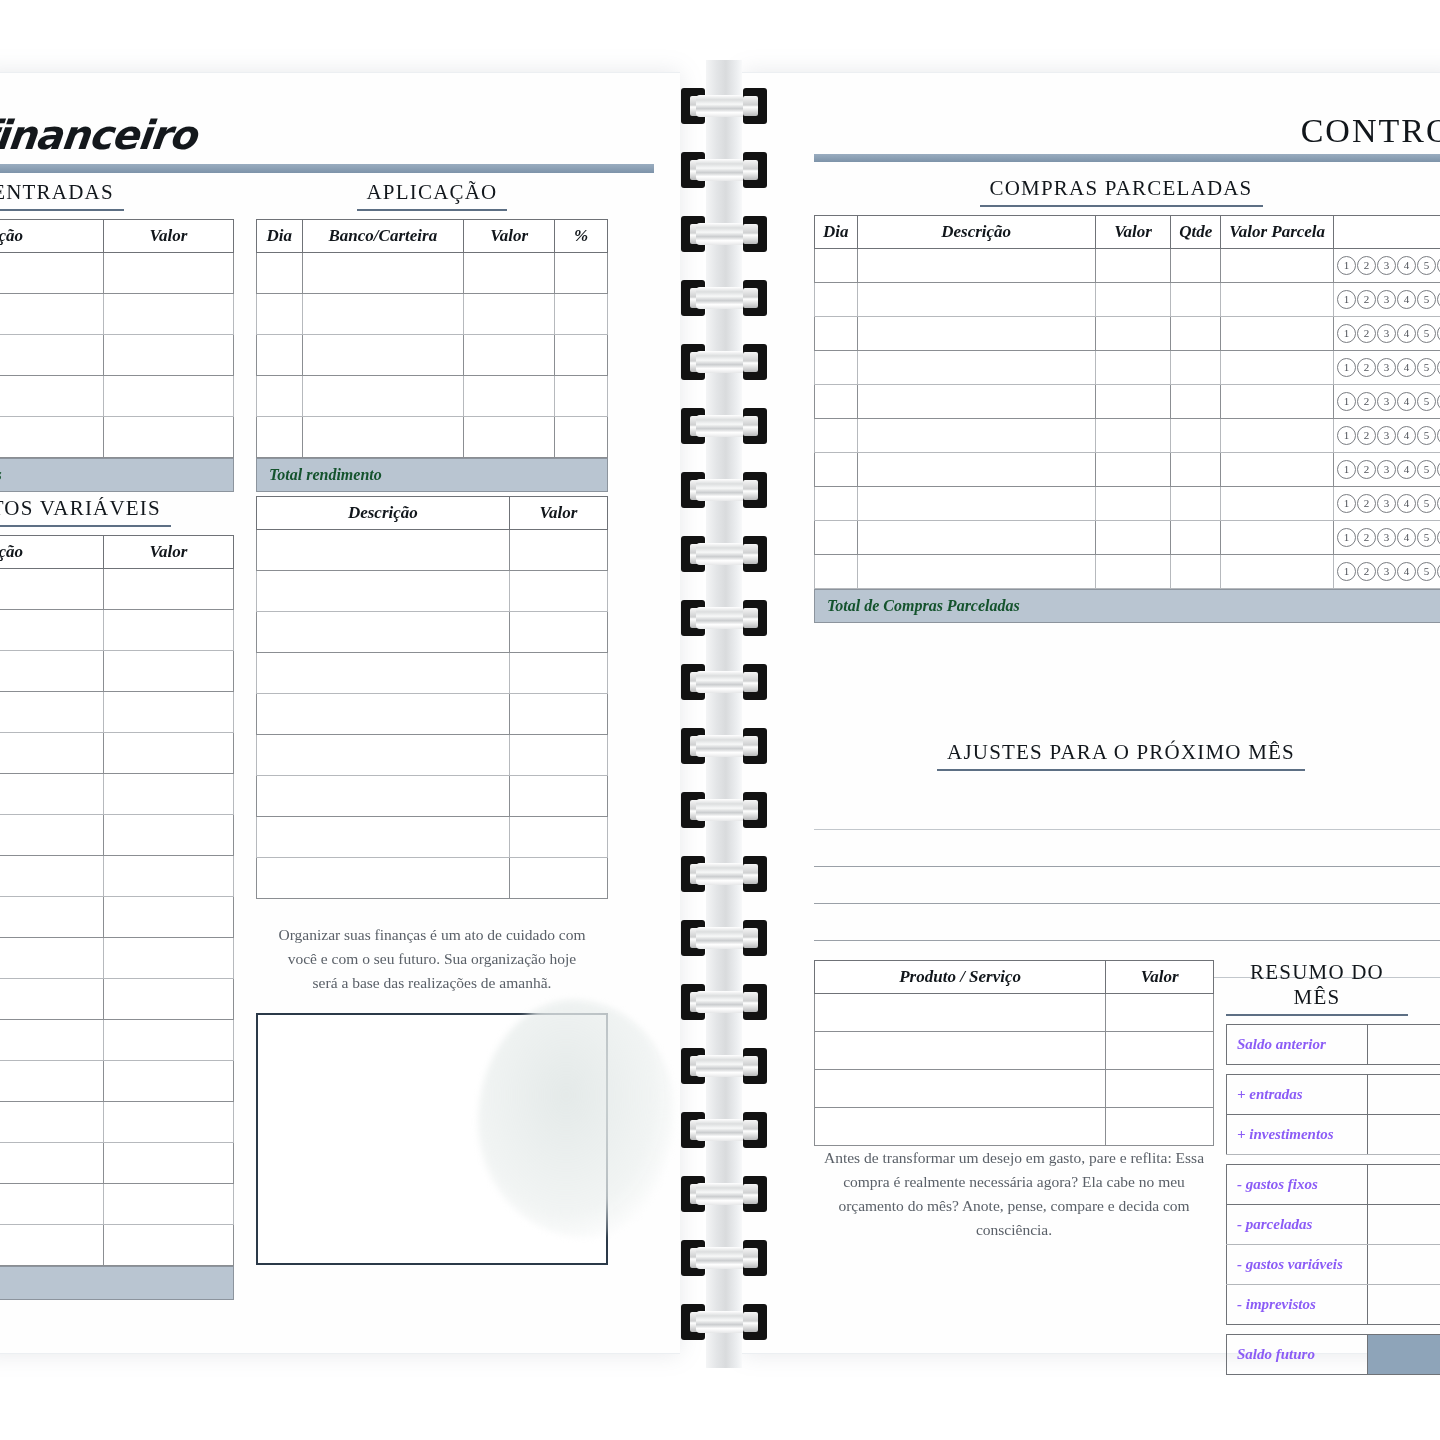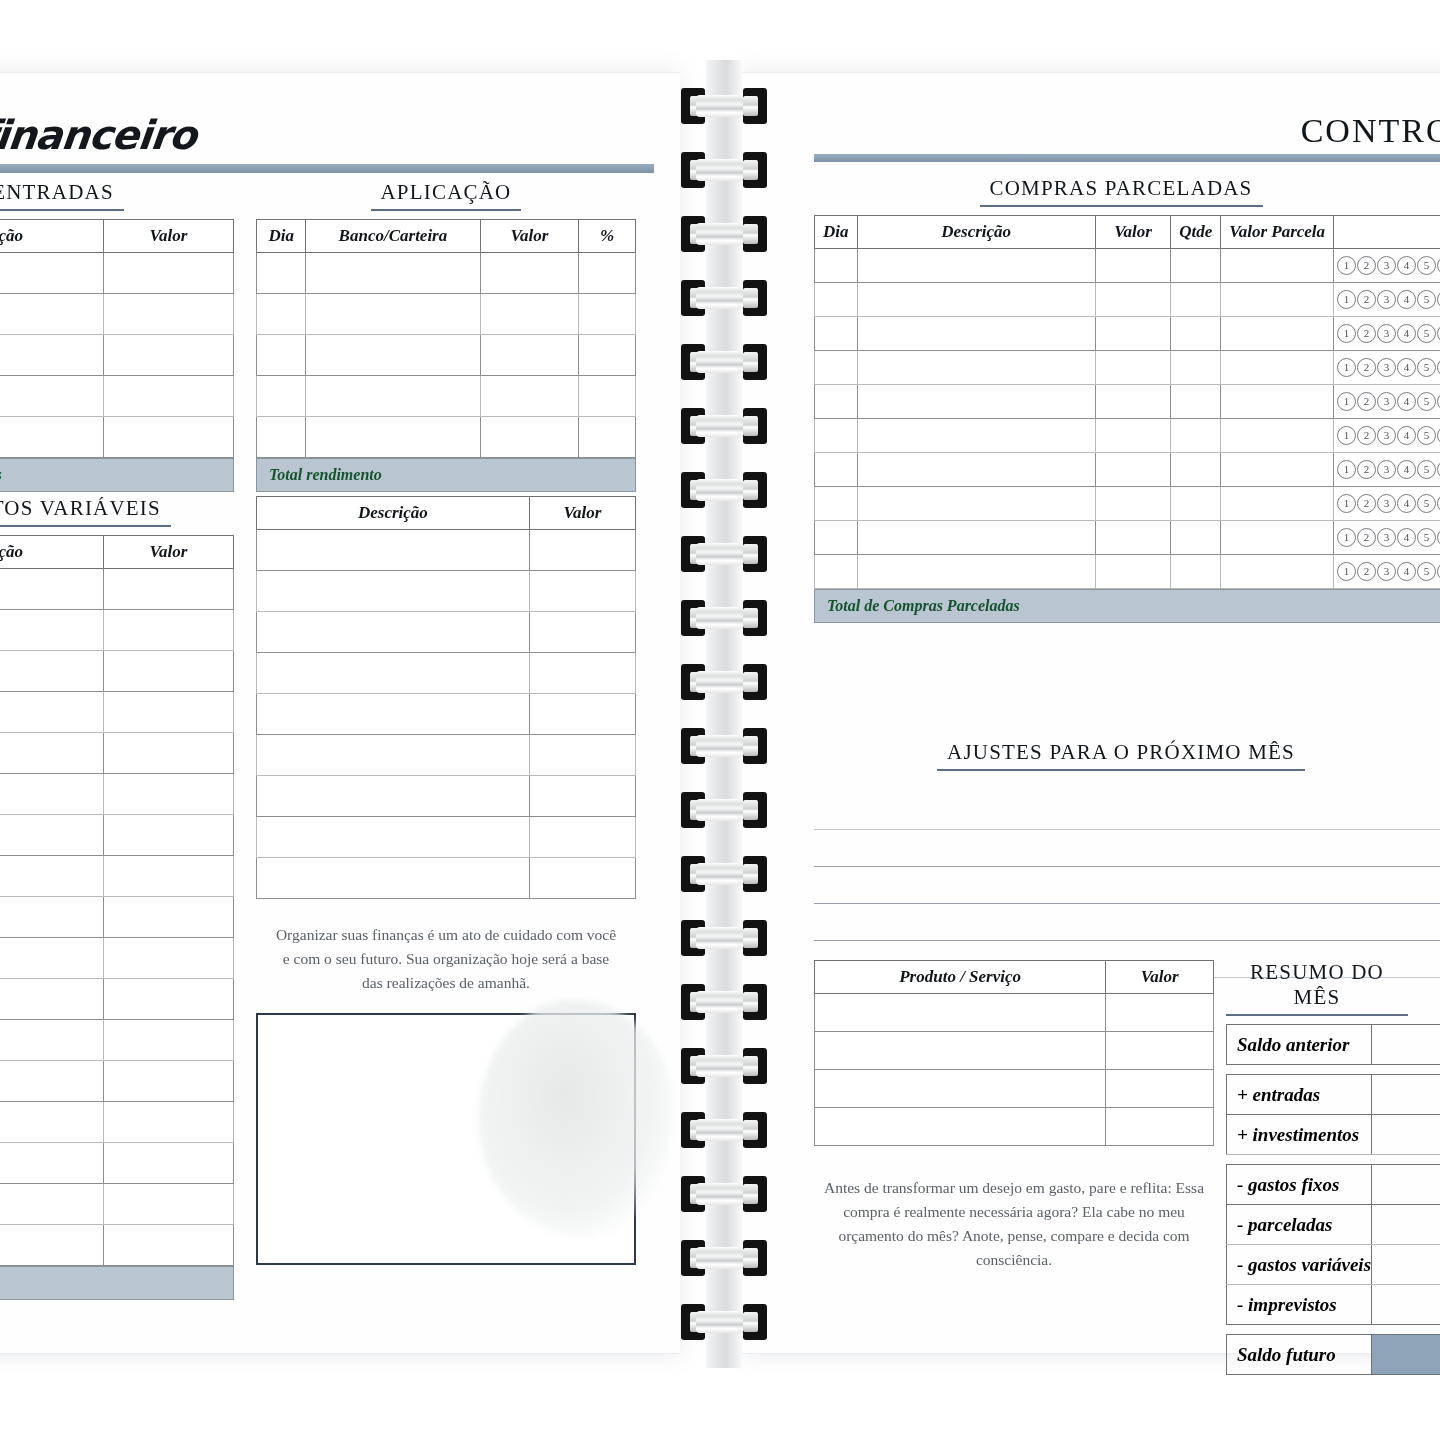--- a/index.html
+++ b/index.html
@@ -93,21 +93,21 @@
   .total-bar.split { display:flex; }
   .total-bar .lbl { flex:1; }
 
   .note {
     font-size:15.5px; line-height:1.55; color:#5a6068; text-align:center;
     font-family:"Liberation Serif", serif;
   }
 
   
   .l-col-a { position:absolute; left:-110px; width:362px; }
-  .l-col-b { position:absolute; left:274px; width:380px; }
+  .l-col-b { position:absolute; left:274px; width:352px; }
 
   .frame-box {
     border:2px solid #2b3948; background:#fff;
   }
 
   
   .parc { display:flex; gap:1px; align-items:center; padding-left:3px; }
   .parc span {
     width:19px; height:19px; border:1.1px solid #7a7d82; border-radius:50%;
     font-size:11px; line-height:17px; text-align:center; color:#4e5259;
@@ -116,21 +116,21 @@
 
   
   .lines { }
   .lines div { height:37px; border-bottom:1.4px solid #9aa0a7; }
   .lines div.light { border-bottom-color:#c2c7cc; }
 
   
   table.resumo { border-collapse:collapse; width:100%; }
   table.resumo td {
     border:1.4px solid #6f7277; height:40px;
-    font-size:19px; font-style:italic; font-weight:700; color:#000000;
+    font-size:15px; font-style:italic; font-weight:700; color:#8b5cf6;
     padding-left:10px; font-family:"Liberation Serif", serif; white-space:nowrap;
   }
   table.resumo td.v { width:150px; padding:0; }
   table.resumo tr.gap td { border:none; height:10px; }
   table.resumo td.hl { background:#8ea4b9; }
   table.resumo td.thinrow { border-top-color:#b3b6ba; border-bottom-color:#b3b6ba; }
 
   
   .blob {
     position:absolute; left:478px; top:1000px; width:196px; height:238px;
@@ -608,21 +608,21 @@
         <tr>
               <td style="height:38px"></td>
               <td></td>
             </tr>
         <tr>
               <td style="height:38px"></td>
               <td></td>
             </tr>
       </tbody>
         </table>
-      <div class="note" style="margin-top:30px;">Antes de transformar um desejo em gasto, pare e reflita:  Essa compra é realmente necessária agora? Ela cabe no meu orçamento do mês? Anote, pense, compare e decida com consciência.</div>
+      <div class="note" style="">Antes de transformar um desejo em gasto, pare e reflita:  Essa compra é realmente necessária agora? Ela cabe no meu orçamento do mês? Anote, pense, compare e decida com consciência.</div>
     </div>
 
     <div style="position:absolute; left:484px; right:-60px; top:888px;">
       <div class="sec-title-wrap" style="margin-bottom:8px; padding-right:110px;">
         <span class="sec-title">RESUMO DO MÊS</span>
       </div>
       <table class="resumo">
         <tbody>
             <tr>
           <td>Saldo anterior</td>

